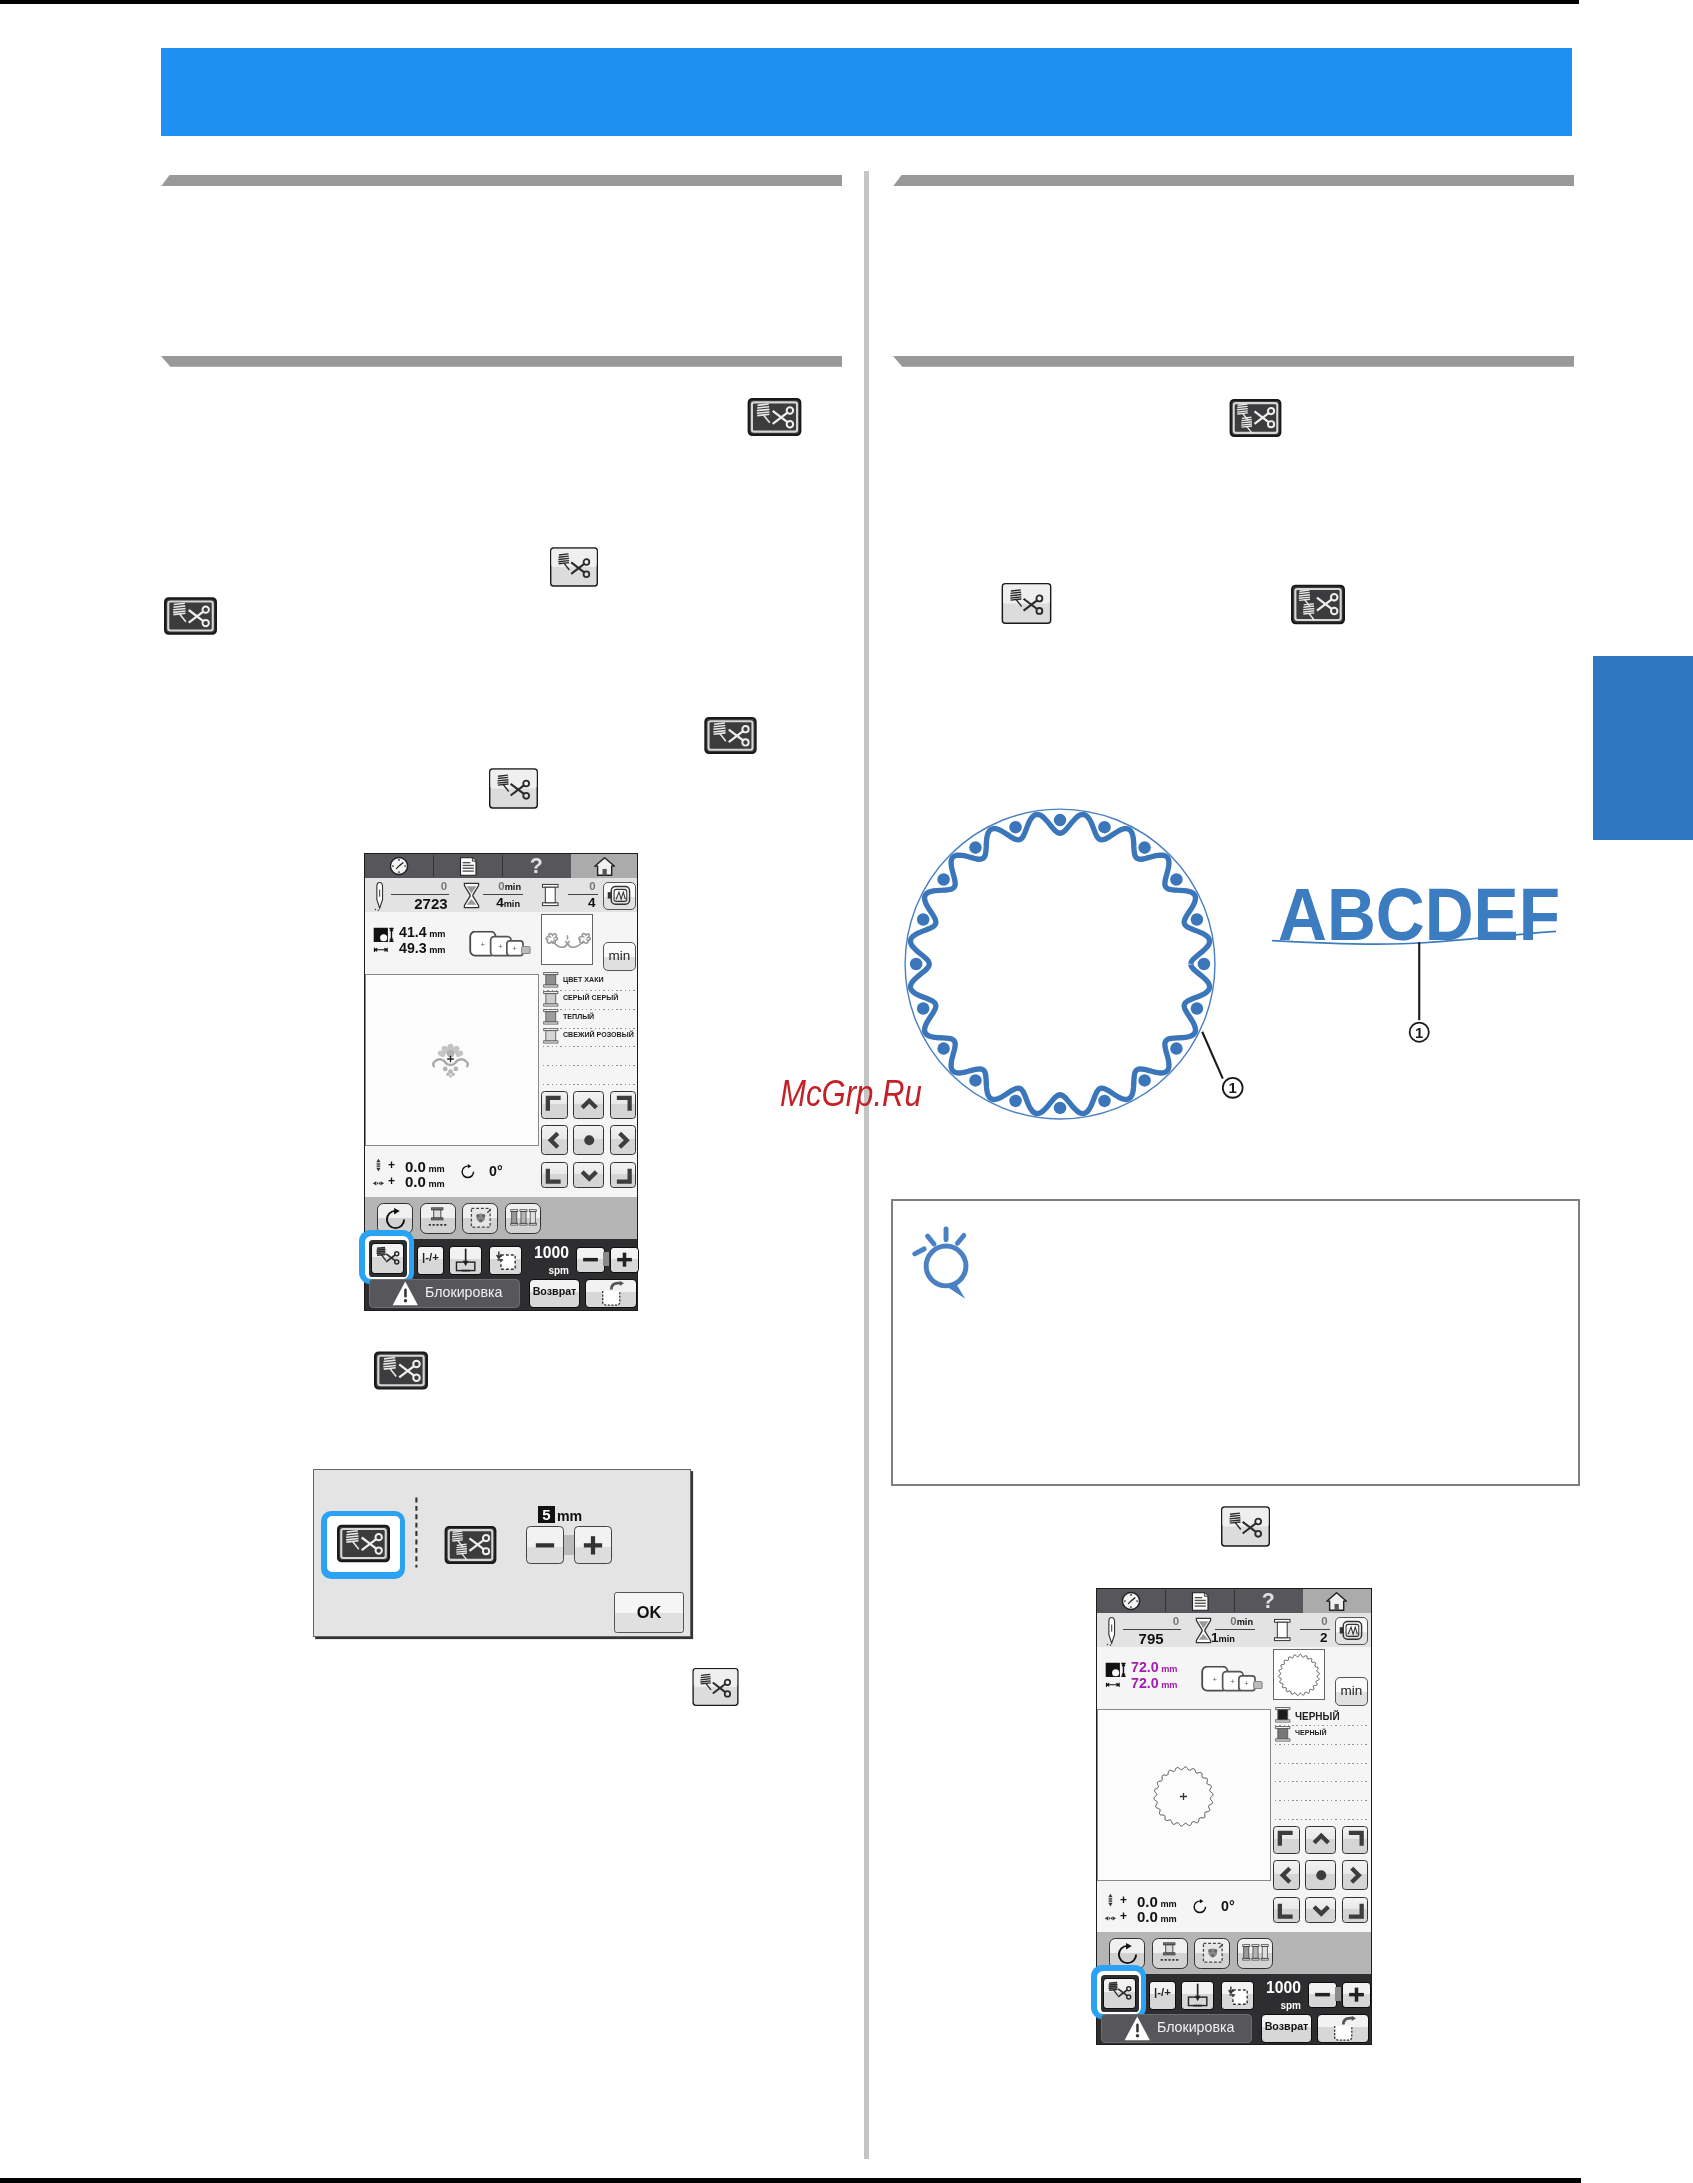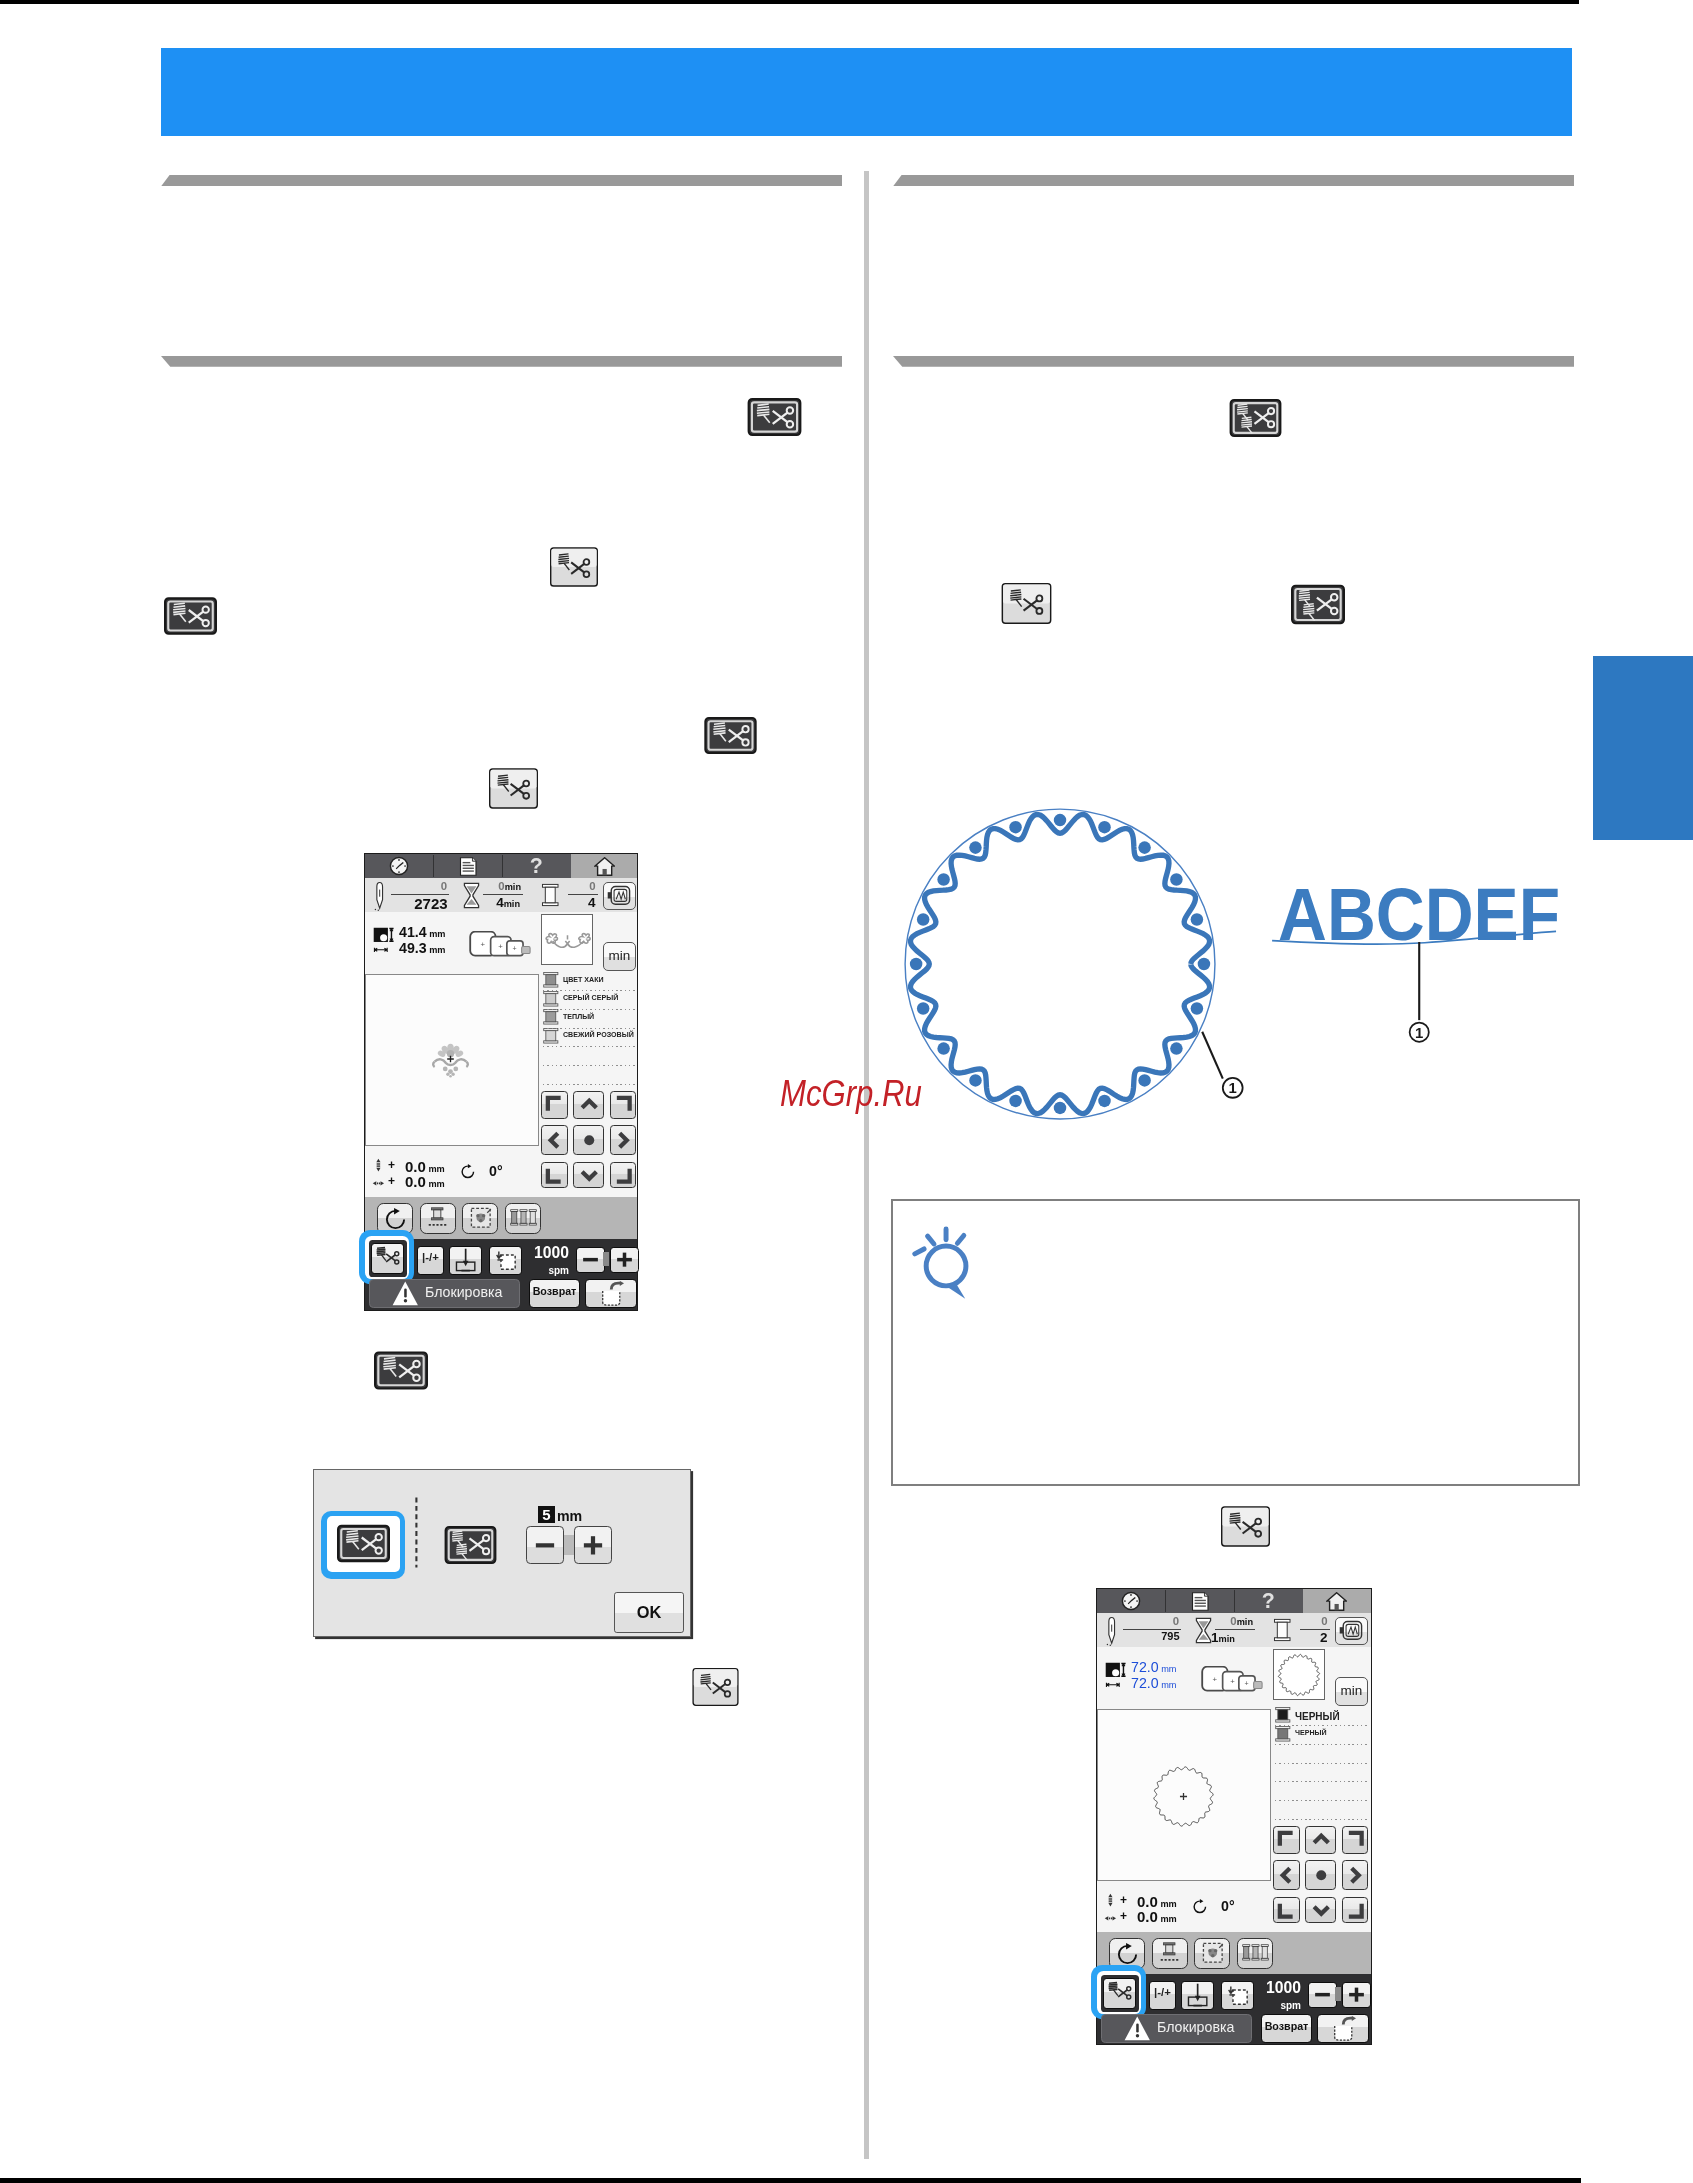--- a/index.html
+++ b/index.html
@@ -566,21 +566,21 @@
 <div class="abs" style="left:0;top:24px;width:100%;height:34px;background:#e3e3e3;"></div>
 
 <svg class="abs" style="left:8.5px;top:27px" width="11.4" height="30" viewBox="0 0 16 42">
         <path d="M8,2 C5,2 4,4 4,8 L4,26 L8,38 L12,26 L12,8 C12,4 11,2 8,2 Z" fill="#fff" stroke="#333" stroke-width="1.6"></path>
         <line x1="8" y1="12" x2="8" y2="22" stroke="#333" stroke-width="1.4"></line>
         <circle cx="2" cy="40" r="1" fill="#333"></circle>
         <circle cx="6" cy="41" r="1" fill="#333"></circle>
       </svg>
 <div class="abs" style="left:34px;top:26px;width:48px;text-align:right;font-size:11.4px;color:#777;font-weight:bold;">0</div>
 <div class="abs" style="left:25.6px;top:40px;width:58px;height:1.4px;background:#444;"></div>
-<div class="abs" style="left:25.6px;top:41px;width:57px;text-align:right;font-size:11px;color:#111;font-weight:bold;">795</div>
+<div class="abs" style="left:25.6px;top:41px;width:57px;text-align:center;font-size:15px;color:#111;font-weight:bold;">795</div>
 
 <svg class="abs" style="left:98px;top:28px" width="17" height="27" viewBox="0 0 24 38">
         <path d="M2,2 L22,2 L22,5 L14,18 L14,20 L22,33 L22,36 L2,36 L2,33 L10,20 L10,18 L2,5 Z" fill="#fff" stroke="#333" stroke-width="1.8"></path>
         <path d="M5,6 L19,6 L12,16 Z" fill="#999"></path>
         <path d="M12,24 L19,32 L5,32 Z" fill="#999"></path>
       </svg>
 <div class="abs" style="left:120px;top:26px;width:36px;text-align:right;font-size:11.4px;color:#777;font-weight:bold;">0<span style="color:#111;font-size:9.2px;">min</span></div>
 <div class="abs" style="left:118px;top:40px;width:40px;height:1.4px;background:#444;"></div>
 <div class="abs" style="left:114px;top:41px;width:41px;font-size:13.5px;color:#111;font-weight:bold;">1<span style="font-size:9.2px;">min</span></div>
 
@@ -602,21 +602,21 @@
       </svg>
 
 <svg class="abs" style="left:7.8px;top:73px" width="21.3" height="28.5" viewBox="0 0 30 40">
         <rect x="1" y="1" width="20" height="20" fill="#111"></rect>
         <circle cx="15" cy="15" r="5" fill="#fff"></circle>
         <path d="M26,2 L26,20" stroke="#111" stroke-width="2"></path>
         <path d="M23,2 L29,2 M23,20 L29,20" stroke="#111" stroke-width="2"></path>
         <path d="M26,2 L24,6 M26,2 L28,6 M26,20 L24,16 M26,20 L28,16" stroke="#111" stroke-width="1.5"></path>
         <path d="M2,32 L20,32 M2,29 L2,35 M20,29 L20,35 M2,32 L6,30 M2,32 L6,34 M20,32 L16,30 M20,32 L16,34" stroke="#111" stroke-width="1.5"></path>
       </svg>
-<div class="abs" style="left:34px;top:71px;font-size:14.2px;font-weight:normal;color:#1d4ed8;line-height:14.2px;">72.0<span style="font-size:9.2px;"> mm</span><br>72.0<span style="font-size:9.2px;"> mm</span></div>
+<div class="abs" style="left:34px;top:71px;font-size:14.2px;font-weight:bold;color:#a21caf;line-height:14.2px;">72.0<span style="font-size:9.2px;"> mm</span><br>72.0<span style="font-size:9.2px;"> mm</span></div>
 
 <svg class="abs" style="left:104px;top:77px" width="63" height="31" viewBox="0 0 88 44">
         <rect x="1" y="1" width="36" height="34" rx="7" fill="#fff" stroke="#4a4a4a" stroke-width="2.6"></rect>
         <text x="19" y="22" font-size="11" fill="#555" text-anchor="middle">+</text>
         <rect x="30" y="8" width="29" height="27" rx="5" fill="#fff" stroke="#555" stroke-width="2.4"></rect>
         <text x="44" y="25" font-size="11" fill="#555" text-anchor="middle">+</text>
         <rect x="53" y="14" width="23" height="21" rx="4" fill="#fff" stroke="#555" stroke-width="2.4"></rect>
         <text x="64" y="28" font-size="10" fill="#555" text-anchor="middle">+</text>
         <rect x="74" y="22" width="12" height="10" rx="2" fill="#bbb" stroke="#888" stroke-width="1.5"></rect>
       </svg>

